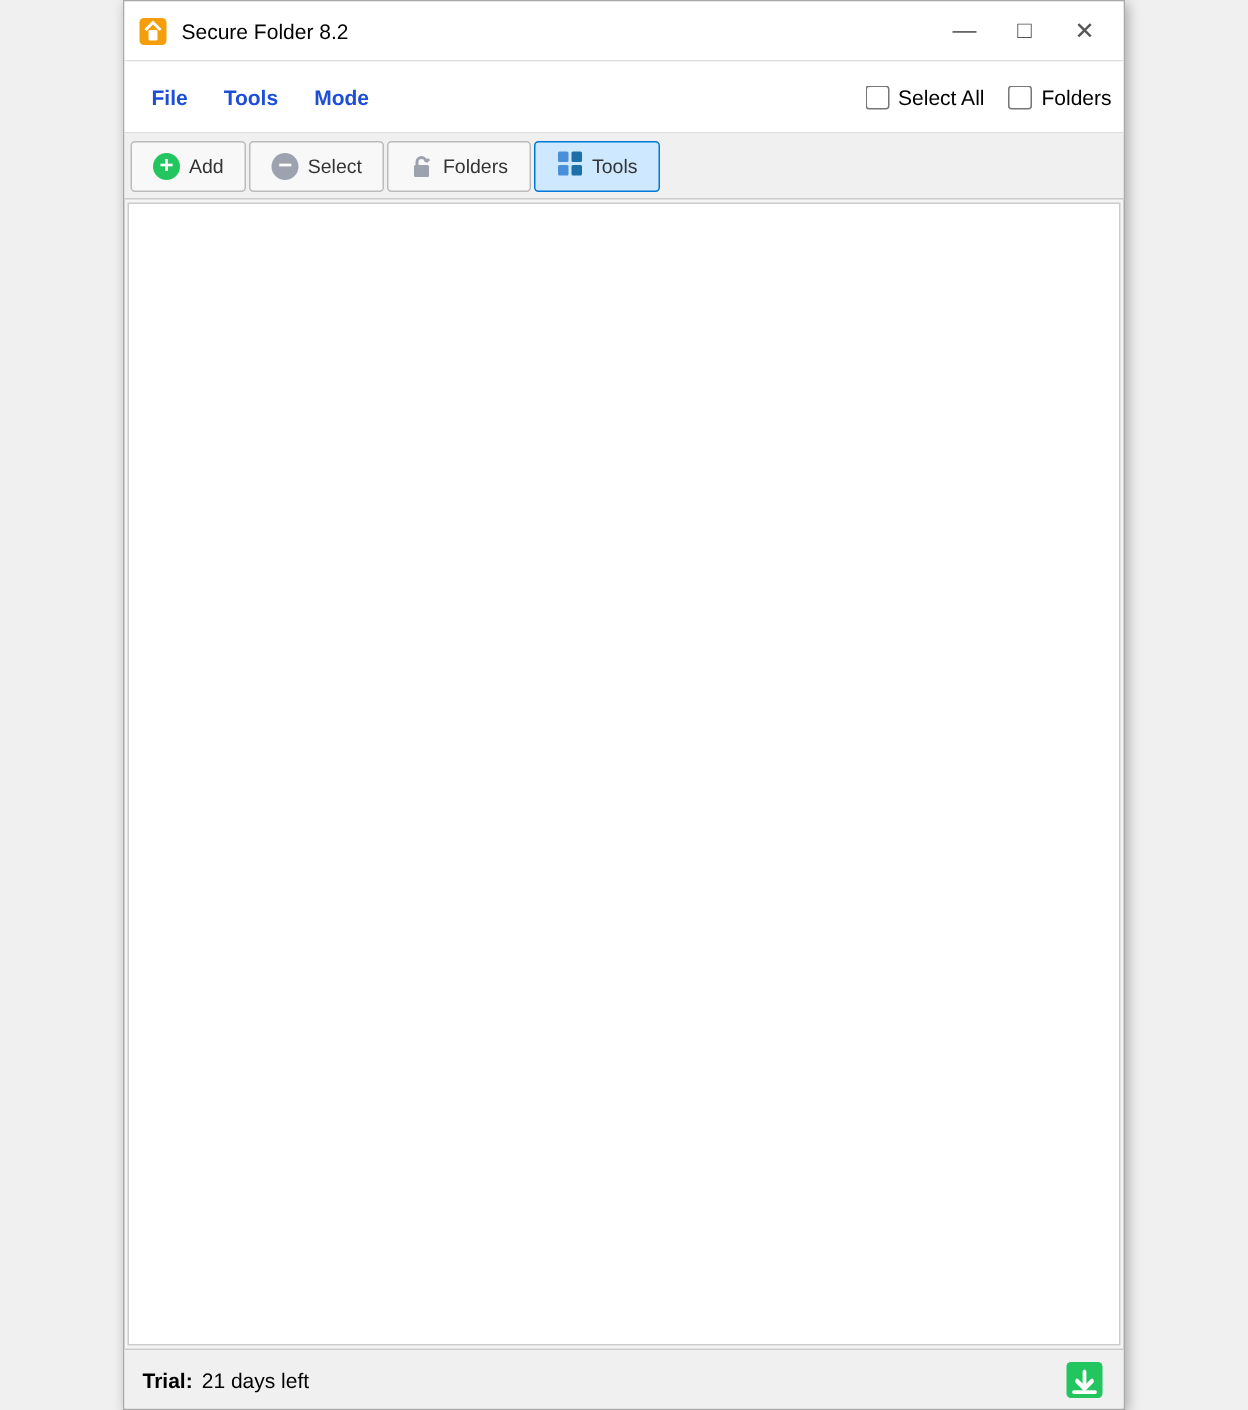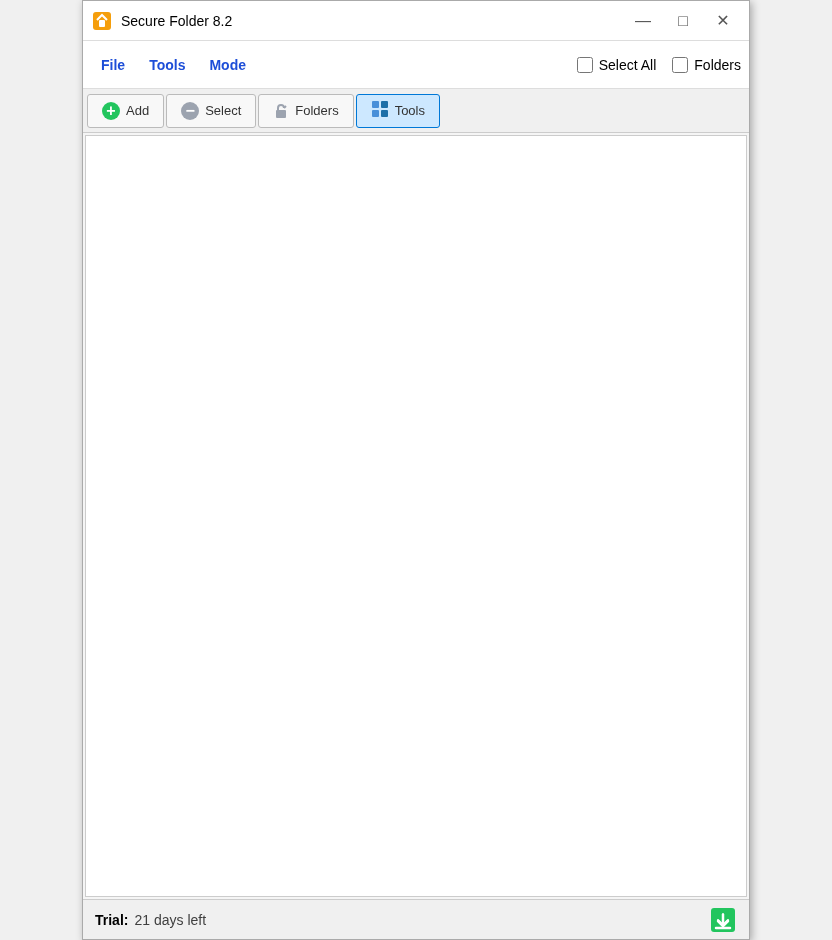--- a/index.html
+++ b/index.html
@@ -245,21 +245,21 @@
       align-items: flex-start;
       gap: 6px;
     }
 
     .trial-label {
       font-weight: bold;
       color: #000;
     }
 
     .trial-days {
-      color: #404040;
+      color: #000000;
     }
 
     .download-icon {
       width: 28px;
       height: 28px;
       display: flex;
       align-items: center;
       justify-content: center;
       cursor: pointer;
     }

